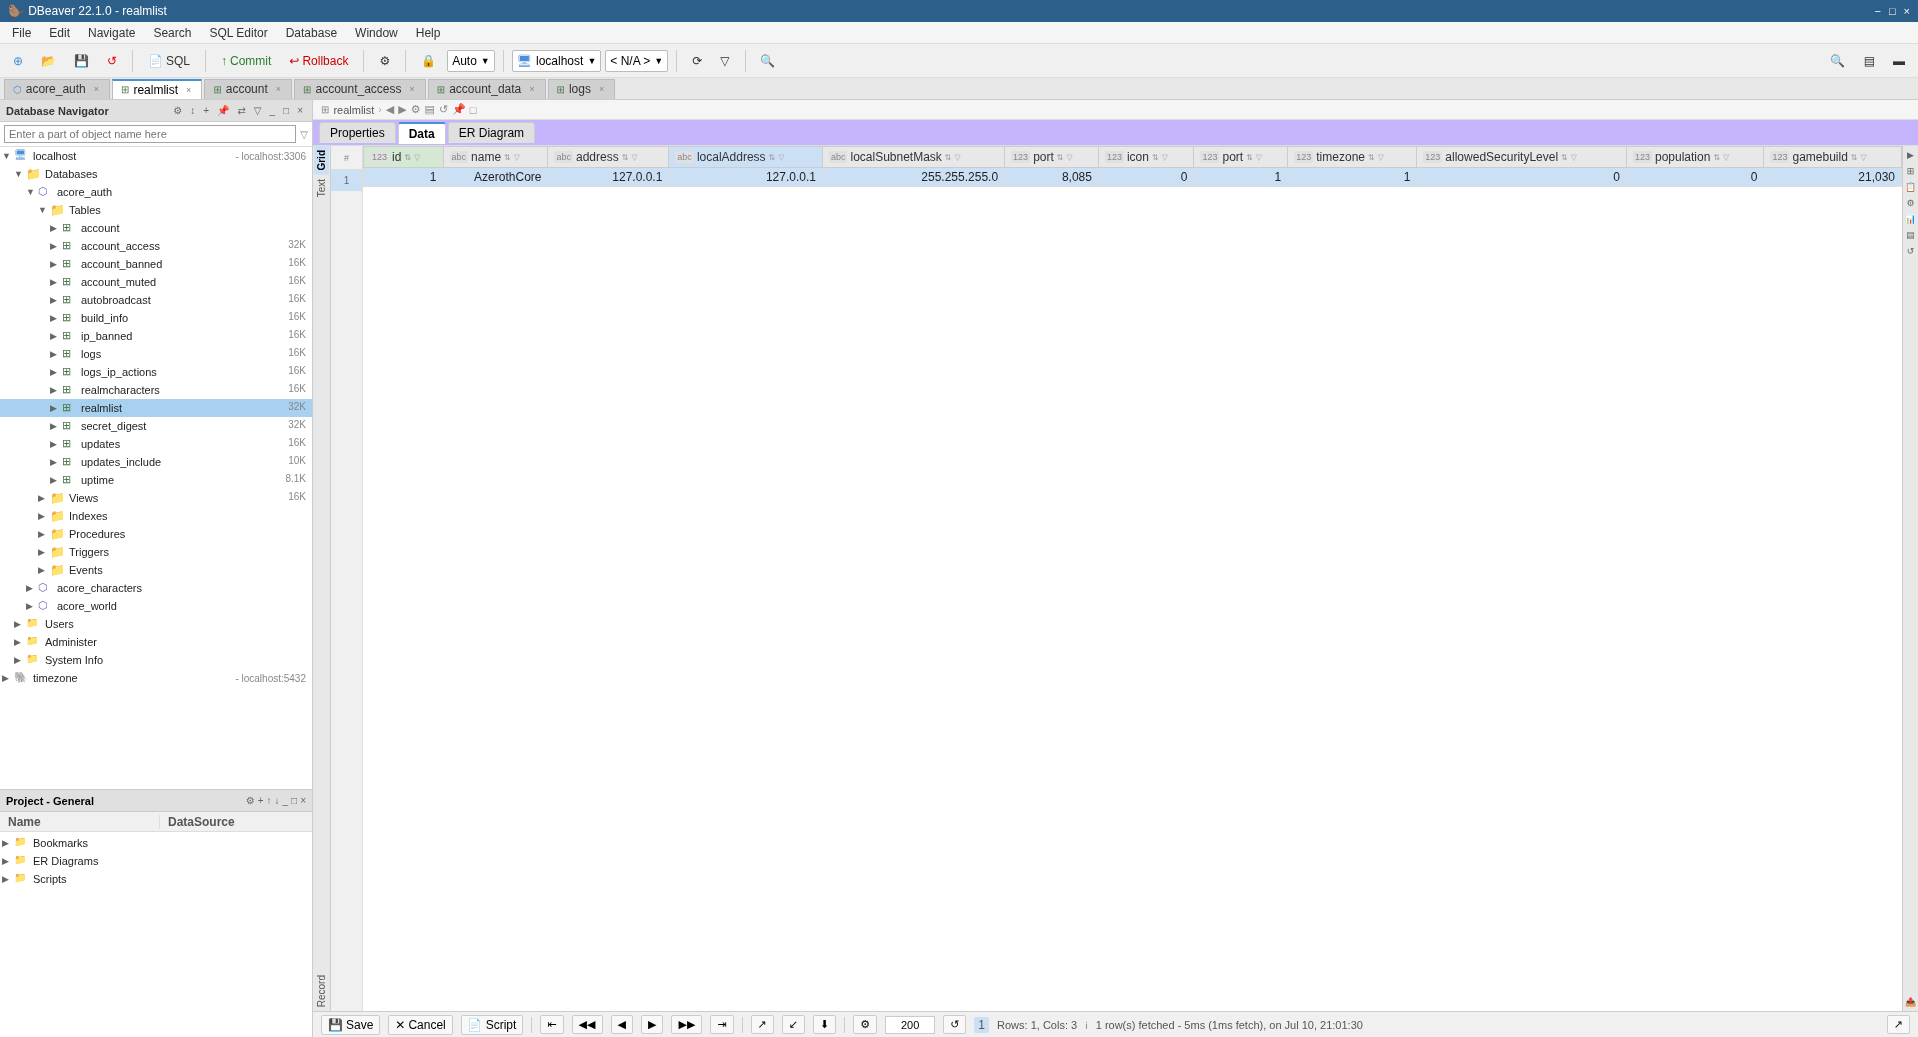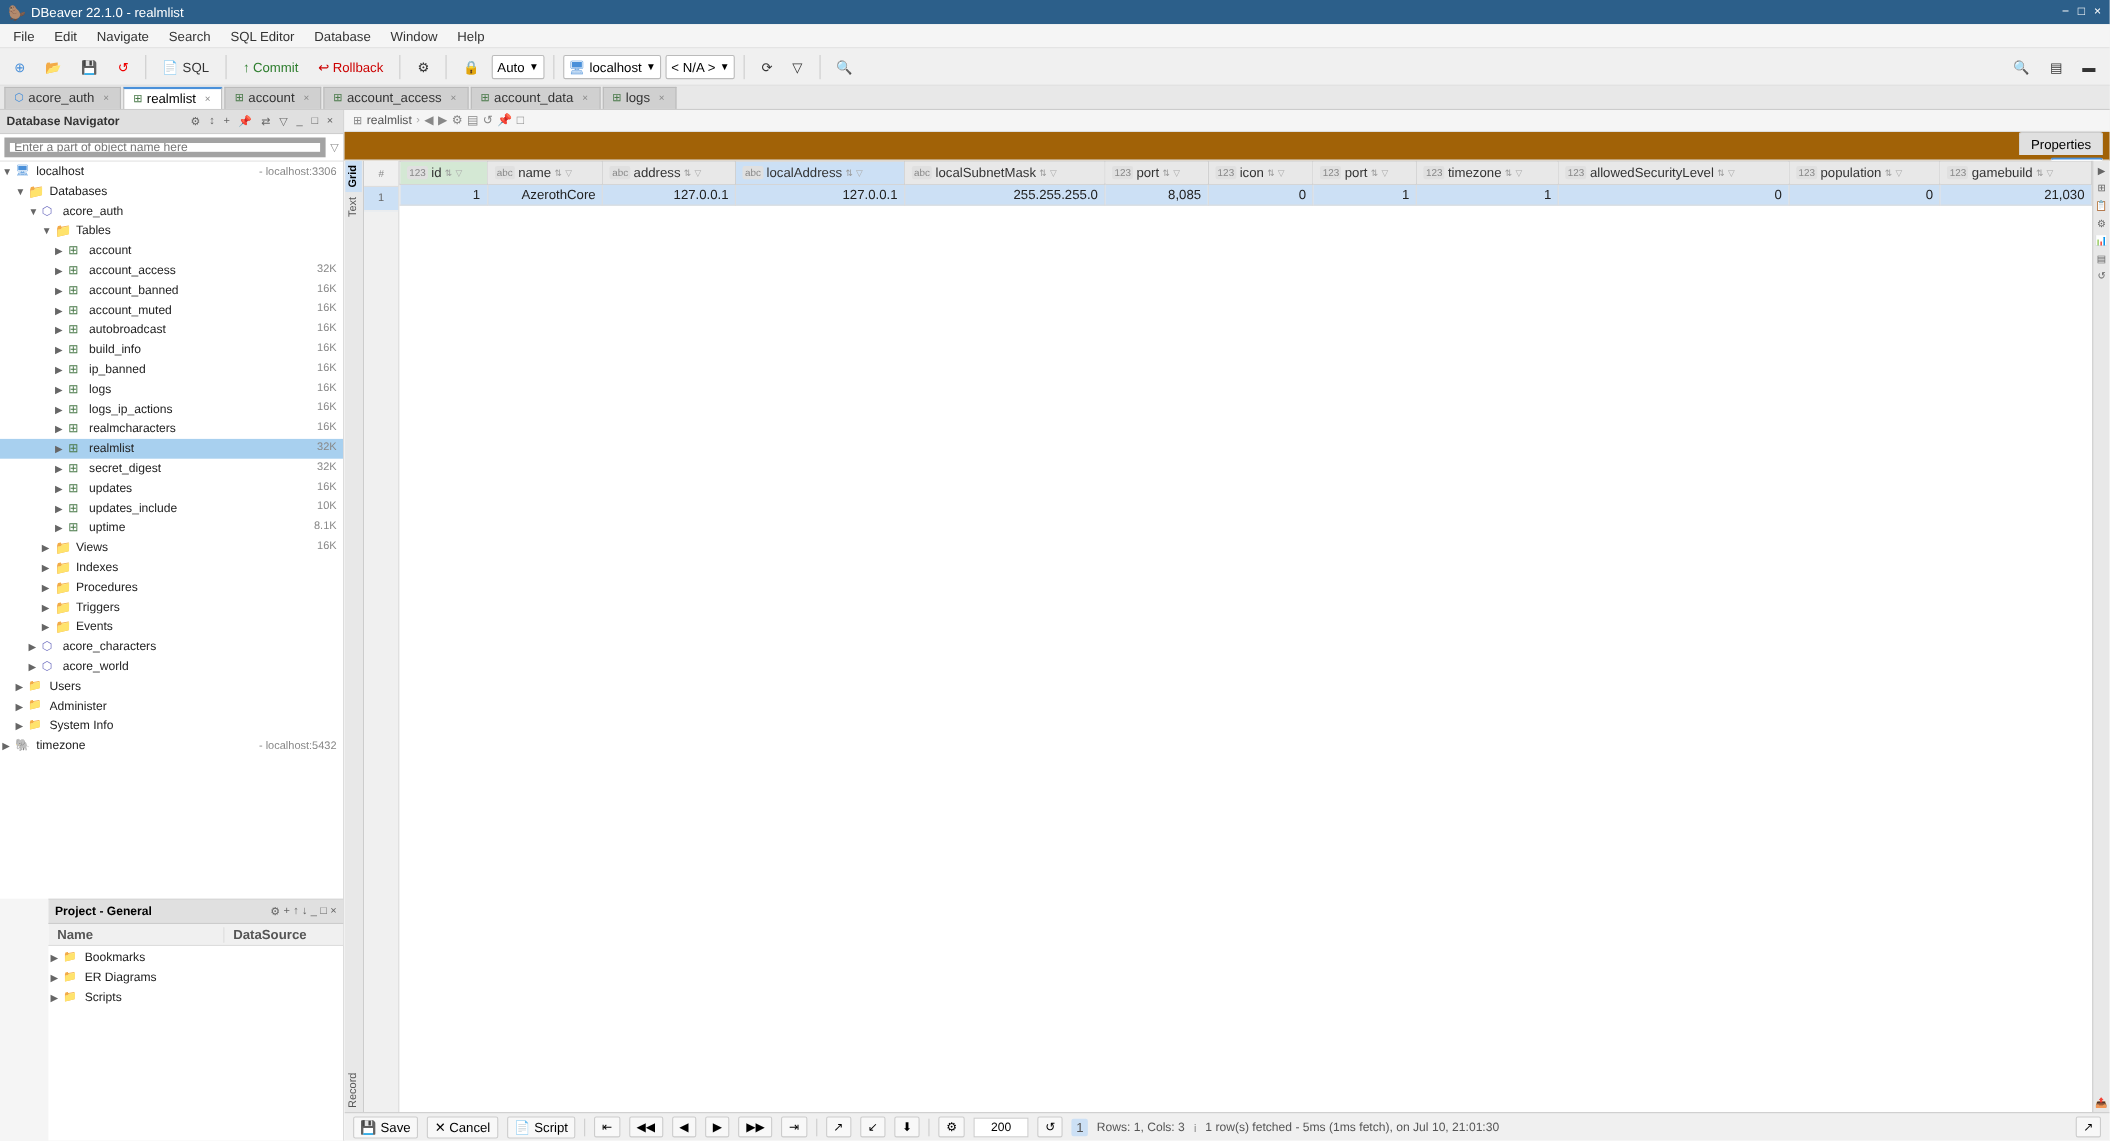--- a/index.html
+++ b/index.html
@@ -135,21 +135,21 @@
     .search-bar {
       padding: 3px 4px;
       border-bottom: 1px solid #ddd;
       display: flex;
       align-items: center;
       gap: 4px;
       background: white;
     }
     .search-input {
       flex: 1;
-      border: 5px solid #a3a3a3;
+      border: 1px solid #a3a3a3;
       height: 18px;
       padding: 0 4px;
       font-size: 11px;
       outline: none;
     }
 
     .tree-view {
       flex: 1;
       overflow-y: auto;
       overflow-x: hidden;
@@ -185,28 +185,27 @@
     .table-area {
       flex: 1;
       display: flex;
       flex-direction: column;
       background: white;
       overflow: hidden;
     }
 
     
     .sub-tabs {
-      background: #a16207;
+      background: #c4b5fd;
       height: 26px;
       display: flex;
-      align-items: flex-end;
+      align-items: center;
       padding: 0 6px;
       border-bottom: 1px solid #ddd;
       gap: 2px;
-      flex-direction: column;
     }
     .sub-tab {
       padding: 3px 10px;
       border: 1px solid #ccc;
       border-bottom: none;
       background: #e0e0e0;
       cursor: pointer;
       font-size: 11px;
       border-radius: 3px 3px 0 0;
     }
@@ -332,26 +331,25 @@
       width: 50px;
       border: 1px solid #ccc;
       height: 18px;
       padding: 0 4px;
       font-size: 11px;
       text-align: center;
     }
 
     
     .bottom-panel {
-      height: 220px;
+      height: 248px;
       background: white;
       border-top: 1px solid #ccc;
       display: flex;
       flex-direction: column;
-      margin-left: 44px;
     }
     .bottom-panel-header {
       background: #e0e0e0;
       height: 22px;
       display: flex;
       align-items: center;
       padding: 0 6px;
       border-bottom: 1px solid #ccc;
       justify-content: space-between;
     }

